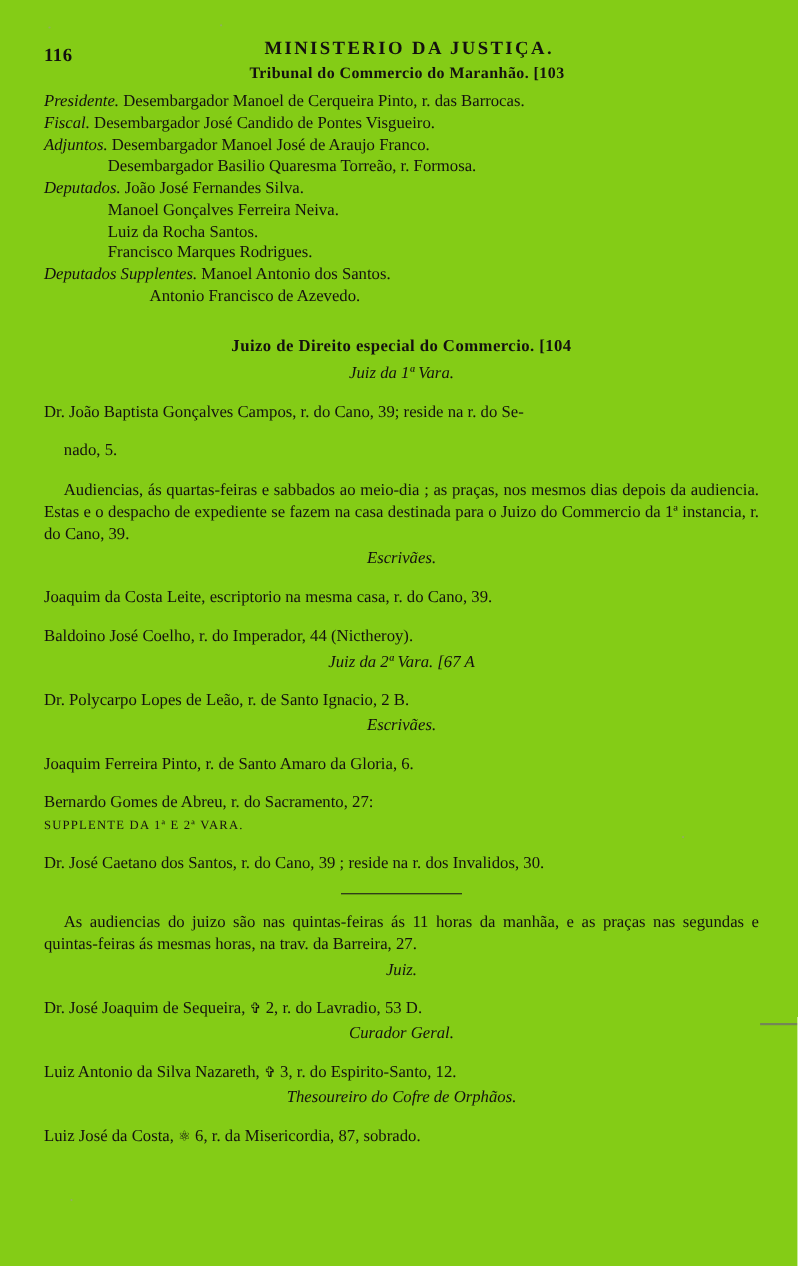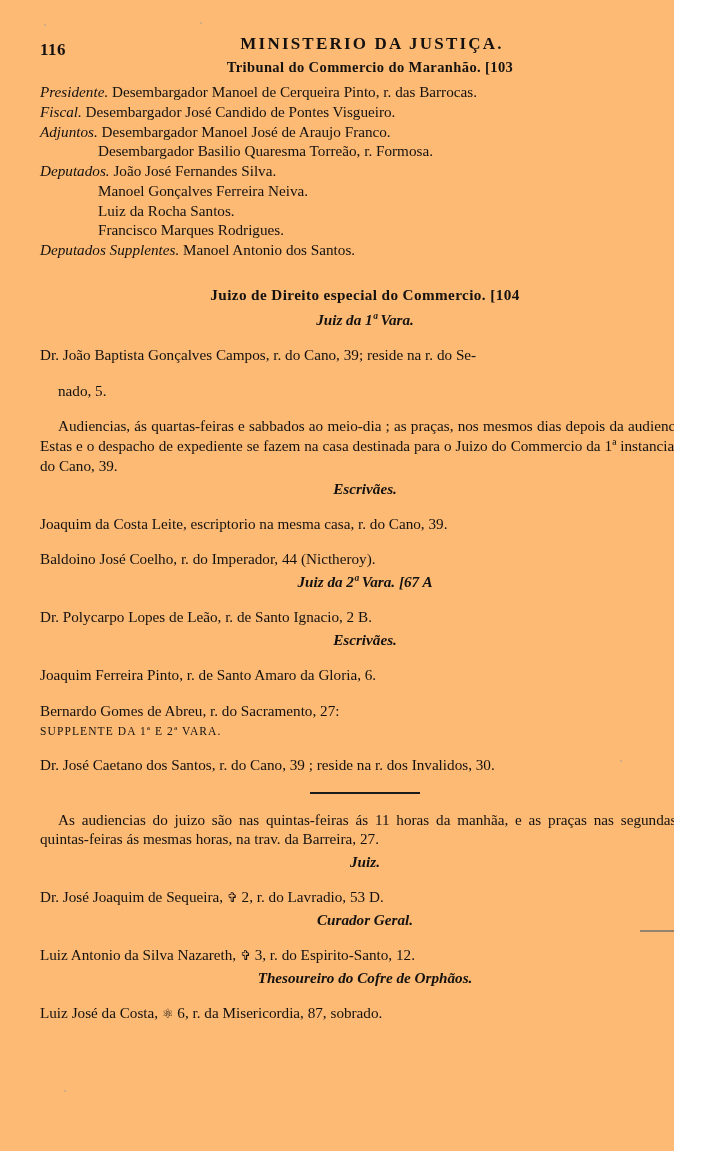--- a/index.html
+++ b/index.html
@@ -2,23 +2,23 @@
 <html><head>
 <meta charset="utf-8">
 <style>
   html, body {
     margin: 0;
     padding: 0;
     background: #ffffff;
   }
   .page {
     position: relative;
-    width: 674px;
+    width: 725px;
     height: 1151px;
-    background: #fdba74;
+    background: #84cc16;
     font-family: "Liberation Serif", serif;
     color: #14110f;
     overflow: hidden;
   }
   .content {
     position: absolute;
     left: 40px;
     top: 34px;
     width: 650px;
   }
@@ -66,21 +66,20 @@
     font-weight: bold;
     font-size: 15.2px;
     letter-spacing: 0.4px;
     margin: 26px 0 7px 0;
   }
   .sub-it {
     text-align: center;
     font-style: italic;
     font-size: 15.2px;
     margin: 4px 0 5px 0;
-    font-weight: bold;
   }
   .para {
     font-size: 15.2px;
     line-height: 1.30;
     text-align: justify;
     margin: 16px 0 3px 0;
   }
   .para .first-indent {
     display: inline-block;
     width: 18px;
@@ -159,20 +158,23 @@
       <div class="ind2 ln">
         <span>Luiz da Rocha Santos.</span>
       </div>
       <div class="ind2 ln">
         <span>Francisco Marques Rodrigues.</span>
       </div>
       <div class="ind1 ln">
         <span class="it">Deputados Supplentes.</span>
         <span>Manoel Antonio dos Santos.</span>
       </div>
+      <div class="ind3 ln">
+        <span>Antonio Francisco de Azevedo.</span>
+      </div>
     </div>
 
     <div class="sec-head">Juizo de Direito especial do Commercio.  [104</div>
 
     <div class="sub-it">Juiz da 1ª Vara.</div>
     <div class="para">
       <span>Dr. João Baptista Gonçalves Campos,  r.  do Cano,  39;  reside  na r.  do Se-</span>
     </div>
     <div class="para" style="padding-left:18px;">nado,  5.</div>
     <div class="para">

